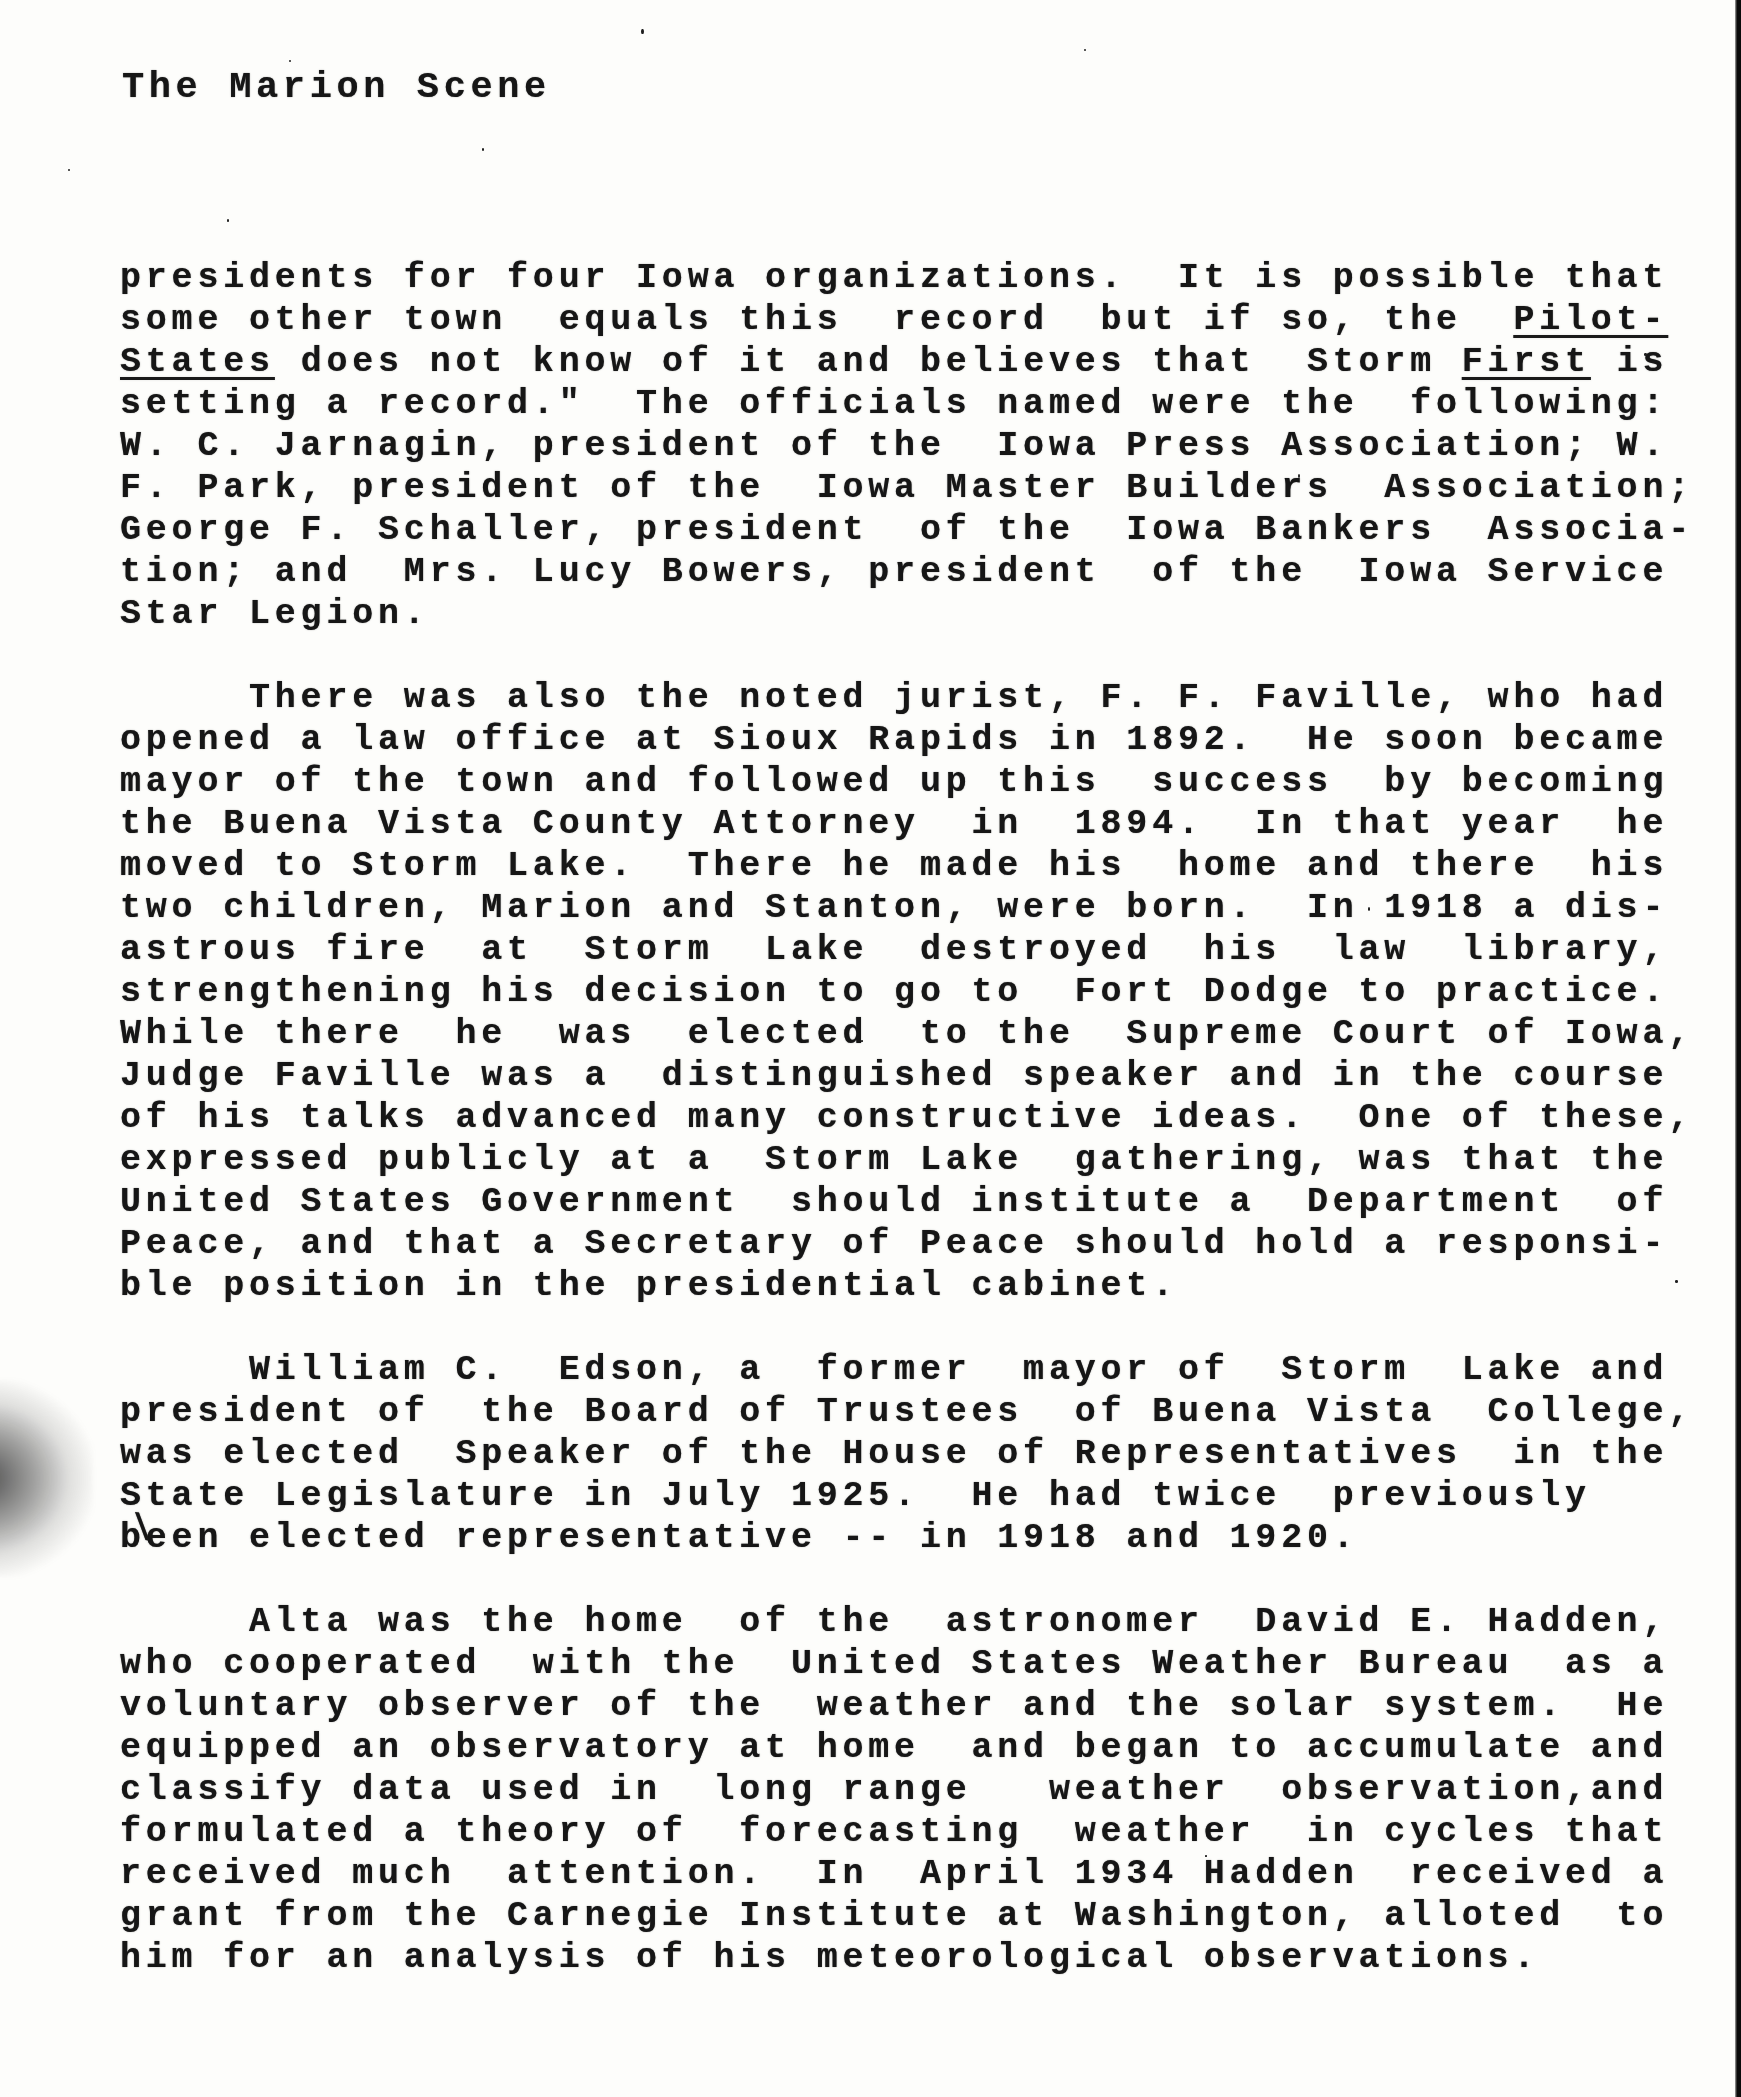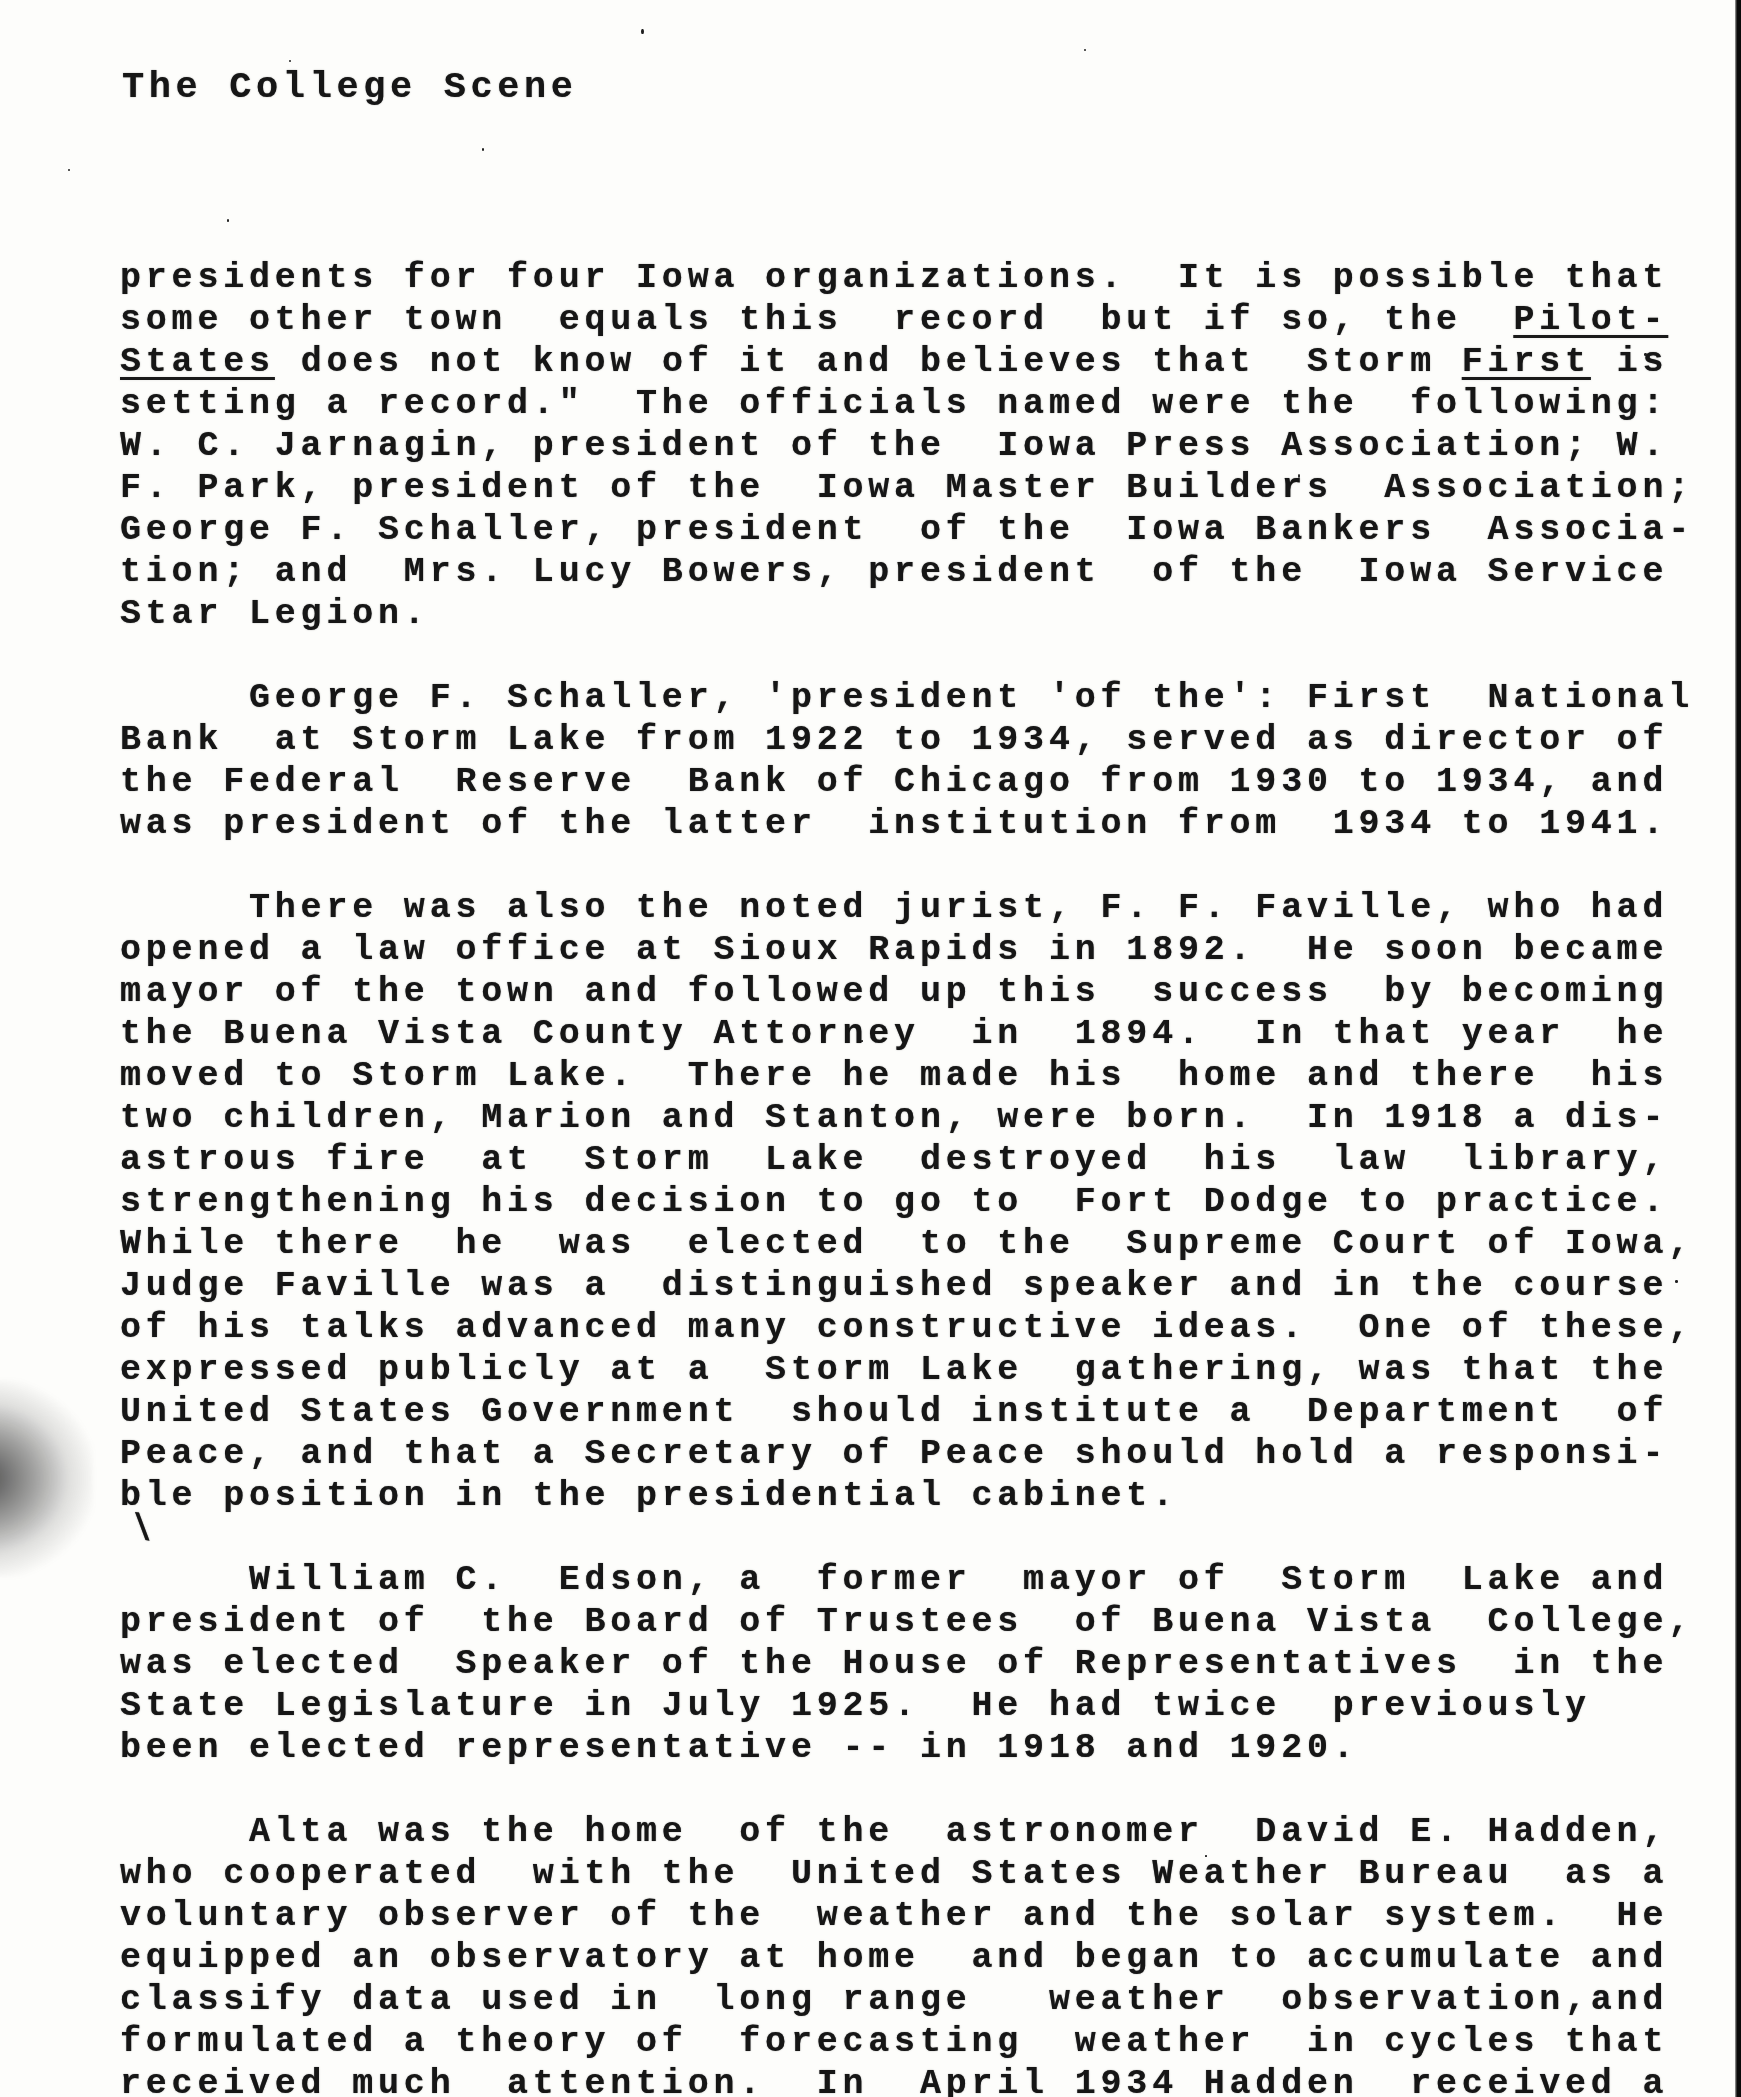--- a/index.html
+++ b/index.html
@@ -86,36 +86,32 @@
     position: absolute;
     background: #202020;
     border-radius: 50%;
   }
 </style>
 </head>
 <body>
 
 <div class="page">
 
-  <div class="header typed">The College Scene</div>
+  <div class="header typed">The Marion Scene</div>
 
   <div class="doc typed">
       <div class="para">presidents for four Iowa organizations.  It is possible that
 <span>some other town  equals this  record  but if so, the  </span><span class="u">Pilot-</span>
 <span class="u">States</span><span> does not know of it and believes that  Storm </span><span class="u">First</span><span> is</span>
 setting a record."  The officials named were the  following:
 W. C. Jarnagin, president of the  Iowa Press Association; W.
 F. Park, president of the  Iowa Master Builders  Association;
 George F. Schaller, president  of the  Iowa Bankers  Associa-
 tion; and  Mrs. Lucy Bowers, president  of the  Iowa Service
 Star Legion.</div>
-      <div class="para">     George F. Schaller, 'president 'of the': First  National
-Bank  at Storm Lake from 1922 to 1934, served as director of
-the Federal  Reserve  Bank of Chicago from 1930 to 1934, and
-was president of the latter  institution from  1934 to 1941.</div>
       <div class="para">     There was also the noted jurist, F. F. Faville, who had
 opened a law office at Sioux Rapids in 1892.  He soon became
 mayor of the town and followed up this  success  by becoming
 the Buena Vista County Attorney  in  1894.  In that year  he
 moved to Storm Lake.  There he made his  home and there  his
 two children, Marion and Stanton, were born.  In 1918 a dis-
 astrous fire  at  Storm  Lake  destroyed  his  law  library,
 strengthening his decision to go to  Fort Dodge to practice.
 While there  he  was  elected  to the  Supreme Court of Iowa,
 Judge Faville was a  distinguished speaker and in the course

